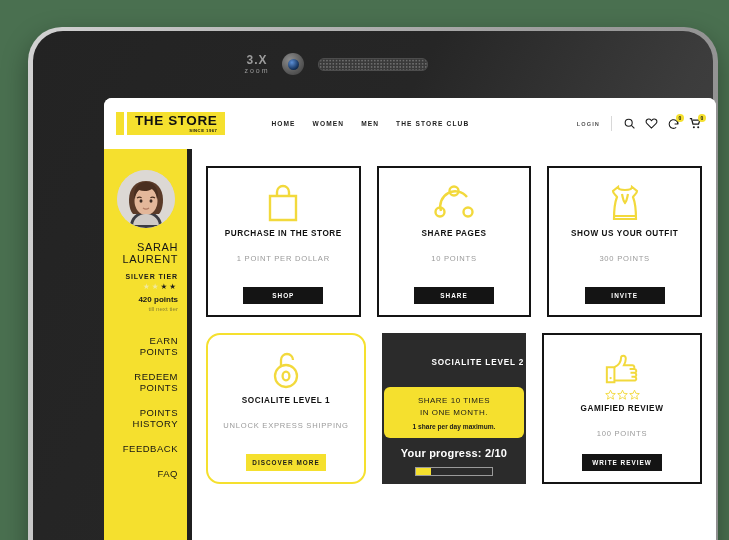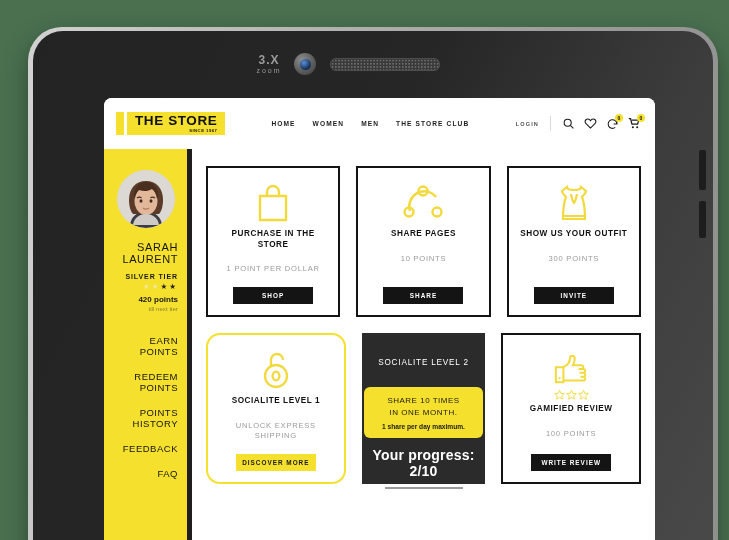--- a/index.html
+++ b/index.html
@@ -22,21 +22,21 @@
     position:absolute;left:33px;top:31px;width:680px;height:552px;
     background:linear-gradient(118deg,#232323 0%,#262626 42%,#3c3c3c 70%,#4a4a4a 100%);
     border-radius:30px;
   }
   .btn-vol{
     position:absolute;right:7px;background:#1d1d1d;width:7px;border-radius:2px;
   }
   .btn-vol.a{top:119px;height:40px;}
   .btn-vol.b{top:170px;height:37px;}
 
-  .cam-area{position:absolute;left:248px;top:52px;width:190px;height:32px;}
+  .cam-area{position:absolute;left:236px;top:52px;width:190px;height:32px;}
   .cam-label{
     position:absolute;left:0;top:2px;width:42px;text-align:center;
     color:#9b9b9b;line-height:1.05;
   }
   .cam-label .big{display:block;font-size:12px;letter-spacing:1px;font-weight:700;}
   .cam-label .small{display:block;font-size:7px;letter-spacing:2px;}
   .cam-ring{
     position:absolute;left:46px;top:1px;width:22px;height:22px;border-radius:50%;
     background:radial-gradient(circle at 36% 32%,#8d8d8d,#5a5a5a 58%,#3a3a3a 100%);
     display:flex;align-items:center;justify-content:center;
@@ -48,21 +48,21 @@
   .speaker{
     position:absolute;left:82px;top:6px;width:108px;height:11px;border-radius:6px;
     background:
       radial-gradient(circle,#6d6d6d 0.7px,transparent 0.9px) 0 0/3.2px 3.2px,
       #3a3a3a;
     border:1px solid #4d4d4d;
   }
 
   
   .page{
-    position:absolute;left:104px;top:98px;width:551px;height:442px;
+    position:absolute;left:104px;top:98px;width:612px;height:442px;
     background:#ffffff;border-radius:8px 8px 0 0;overflow:hidden;
   }
 
   
   .site-header{
     height:51px;display:flex;align-items:center;background:#fff;
     padding:0 14px 0 12px;box-sizing:border-box;
   }
   .logo{display:flex;align-items:center;height:23px;}
   .logo-tab{width:8px;height:23px;background:#f5e02e;}
@@ -148,30 +148,30 @@
   }
   .card-btn{
     margin-top:auto;width:80px;height:17px;background:#141414;color:#fff;
     font-size:6.4px;font-weight:600;letter-spacing:1px;
     display:flex;align-items:center;justify-content:center;
   }
   .card-btn.yellow{background:#f5e02e;color:#1a1a1a;}
 
   
   .dk-title{
-    color:#fff;font-size:8.2px;font-weight:400;letter-spacing:.8px;
-    text-align:center;width:100%;padding:23px 0 20px;box-sizing:border-box;
+    color:#fff;font-size:8.2px;font-weight:700;letter-spacing:.8px;
+    text-align:right;width:100%;padding:23px 0 20px;box-sizing:border-box;
   }
   .dk-band{
     background:#f5e02e;width:100%;padding:8px 6px 8px;box-sizing:border-box;text-align:center;border-radius:6px;
   }
   .dk-band .l1{font-size:8px;letter-spacing:.5px;color:#1a1a1a;line-height:1.45;}
   .dk-band .l2{font-size:6.6px;font-weight:700;color:#1a1a1a;margin-top:5px;}
   .dk-prog-label{
-    color:#fff;font-size:14px;font-weight:700;text-align:center;margin-top:9px;letter-spacing:.2px;
+    color:#fff;font-size:11px;font-weight:700;text-align:center;margin-top:9px;letter-spacing:.2px;
   }
   .dk-bar{
     width:78px;height:9px;border:1px solid #9a9a9a;margin:8px auto 0;box-sizing:border-box;
     background:#2b2b2b;
   }
   .dk-bar span{display:block;height:100%;background:#f5e02e;}
 
   .stars-row{display:flex;gap:1px;justify-content:center;margin-top:-3px;}
 </style>
 </head>

